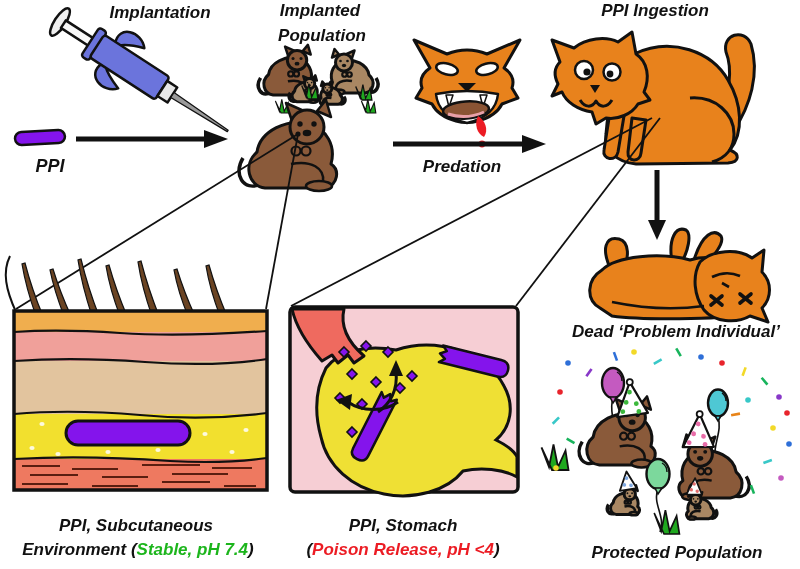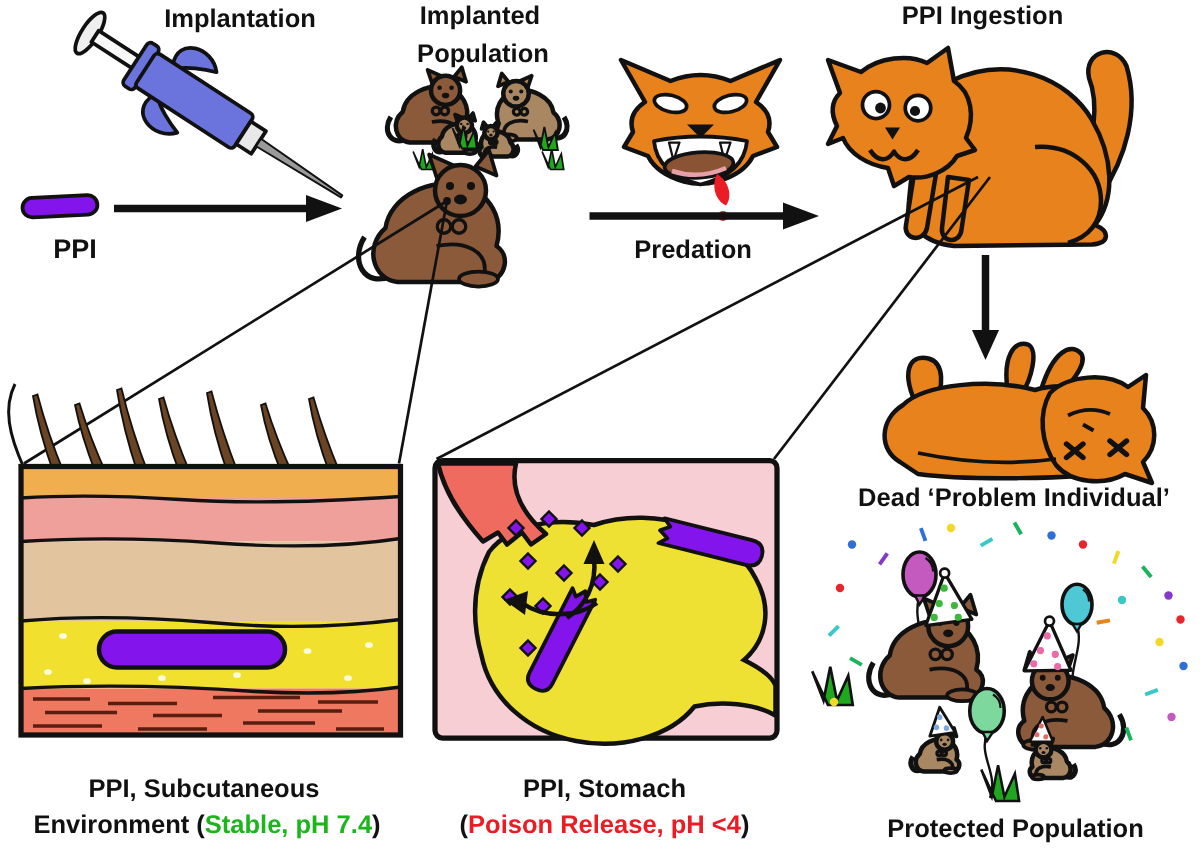--- a/index.html
+++ b/index.html
@@ -1,17 +1,17 @@
 <!DOCTYPE html>
 <html><head>
 <meta charset="utf-8">
 <style>
   html,body{margin:0;padding:0;background:#fff;}
   .stage{position:relative;width:800px;height:569px;background:#fff;overflow:hidden;
-         font-family:"Liberation Sans",sans-serif;}
+         font-family:"Liberation Sans",sans-serif;font-style:italic;}
   svg{display:block;}
   .lbl{font-family:"Liberation Sans",sans-serif;font-weight:700;font-size:17px;fill:#111;
        text-anchor:middle;}
   .lbl-big{font-size:18px;}
 </style>
 </head>
 <body>
 
 <div class="stage">
 <svg width="800" height="569" viewBox="0 0 800 569">

